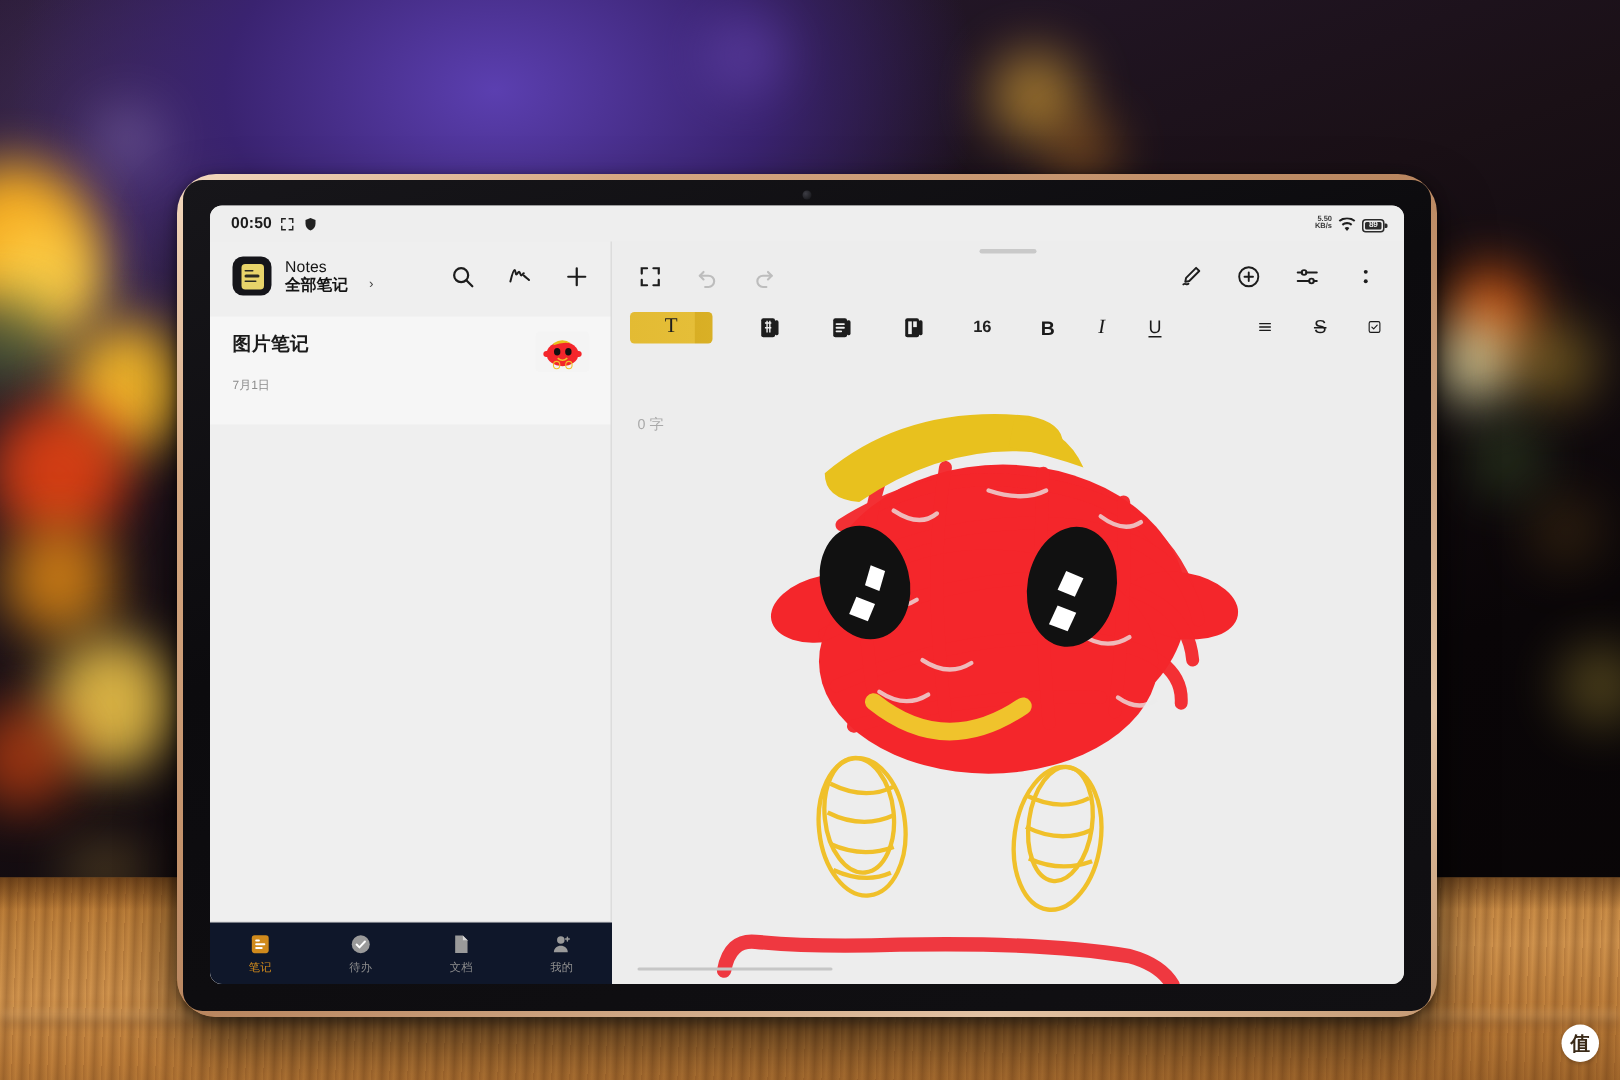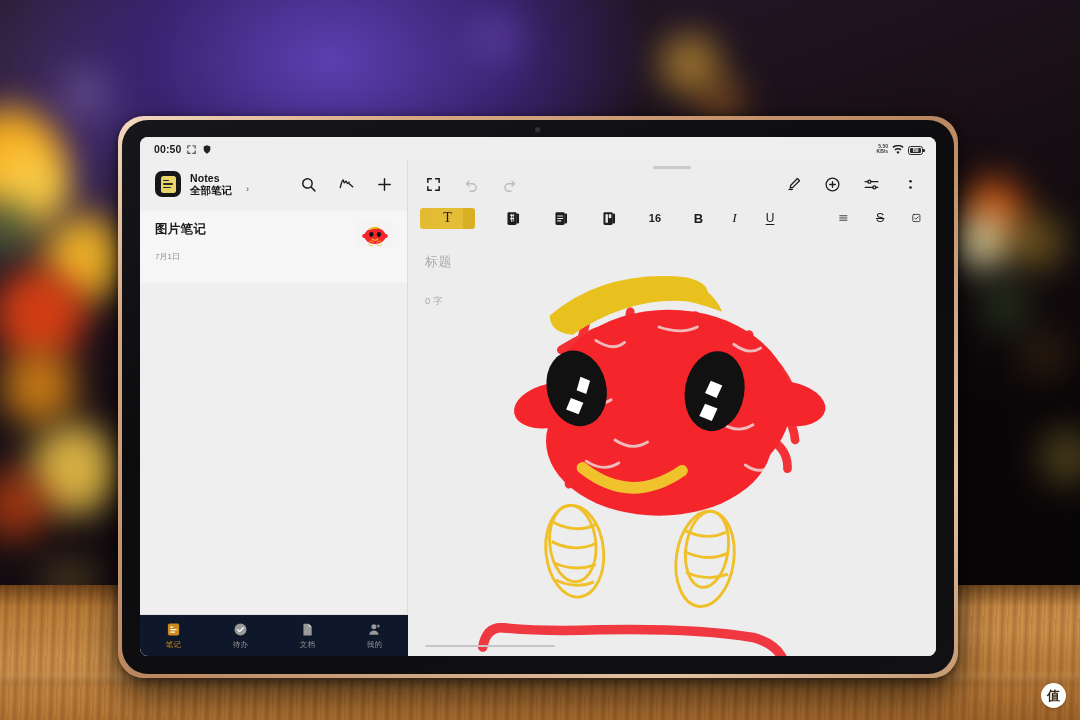--- a/index.html
+++ b/index.html
@@ -43,21 +43,21 @@
 
   
   #tablet {
     position:absolute; left:118px; top:116px; width:840px; height:562px;
     border-radius:26px;
     background:linear-gradient(145deg,#f3d9bf 0%, #d6a882 18%, #b9865f 50%, #e3c3a4 82%, #c59a74 100%);
     padding:4px;
     box-shadow:0 18px 36px rgba(0,0,0,.62), 0 2px 8px rgba(0,0,0,.5);
   }
   .tablet-inner {
-    width:100%; height:100%; border-radius:26px;
+    width:100%; height:100%; border-radius:13px;
     background:linear-gradient(160deg,#17161a,#0c0b0e 40%,#111013);
     padding:17px 18px 18px 18px;
     position:relative;
   }
   .camera {
     position:absolute; top:7px; left:50%; transform:translateX(-50%);
     width:6px; height:6px; border-radius:50%;
     background:radial-gradient(circle at 35% 35%,#3c3c44,#111114);
   }
   .screen {
@@ -99,21 +99,21 @@
   }
   .app-icon-inner {
     width:15px; height:17px; border-radius:2.5px; background:#e8d46a;
     display:flex; flex-direction:column; justify-content:center; gap:2px; padding:0 2.5px;
   }
   .app-icon-inner i { display:block; height:1.6px; background:#2a2a22; border-radius:1px; }
   .app-icon-inner i:nth-child(1){ width:55%; }
   .app-icon-inner i:nth-child(2){ width:100%; }
   .app-icon-inner i:nth-child(3){ width:78%; }
   .app-titles { margin-left:9px; line-height:1.18; }
-  .app-name { font-size:10.5px; font-weight:700; color:#141414; letter-spacing:.1px; }
+  .app-name { font-size:10.5px; font-weight:400; color:#141414; letter-spacing:.1px; }
   .app-sub { font-size:10.5px; font-weight:700; color:#141414; display:flex; align-items:flex-start; gap:14px; }
   .chev { font-size:9px; color:#444; font-weight:400; }
   .lh-actions { margin-left:auto; display:flex; align-items:center; gap:21px; }
   .ic { width:17px; height:17px; display:block; }
   .note-list { flex:1; overflow:hidden; }
   .note-card {
     margin:4px 0 0 0; background:#f6f6f6; padding:10px 14px 12px 15px;
     display:flex; flex-direction:column; min-height:72px; position:relative;
   }
   .note-top { display:flex; align-items:flex-start; }
@@ -424,21 +424,20 @@
               <path d="M4 7h16M4 12h16M4 17h16"></path>
             </svg>
             <div class="fb-s" style="margin-right:27px">S</div>
             <svg class="ic" viewBox="0 0 24 24" fill="none" stroke="#1a1a1a" stroke-width="1.7" stroke-linecap="round" stroke-linejoin="round" style="width:14px;height:14px">
               <rect x="4" y="4" width="16" height="16" rx="2.4"></rect>
               <path d="M8 12.2l2.7 2.7 5.3-5.6"></path>
             </svg>
           </div>
 
           <div class="doc-area">
-            <div class="doc-title">标题</div>
             <div class="doc-count">0 字</div>
 
             <svg class="canvas" viewBox="0 0 551 440" preserveAspectRatio="none">
 
               <g fill="#f4262b">
                 <ellipse cx="272" cy="175" rx="128" ry="97"></ellipse>
                 <ellipse cx="150" cy="178" rx="40" ry="23" transform="rotate(-12 150 178)"></ellipse>
                 <ellipse cx="396" cy="176" rx="40" ry="23" transform="rotate(10 396 176)"></ellipse>
                 <ellipse cx="262" cy="215" rx="118" ry="78"></ellipse>
               </g>

